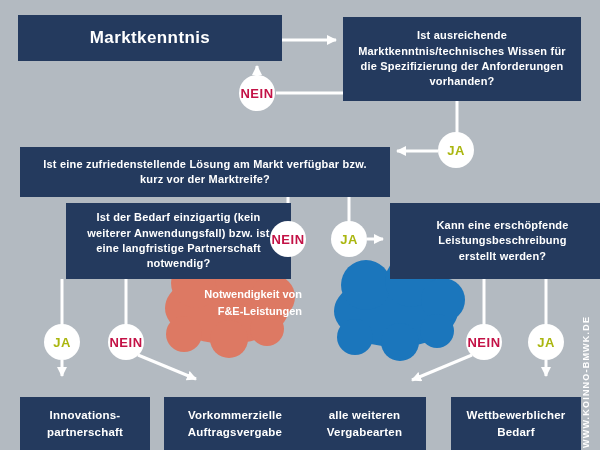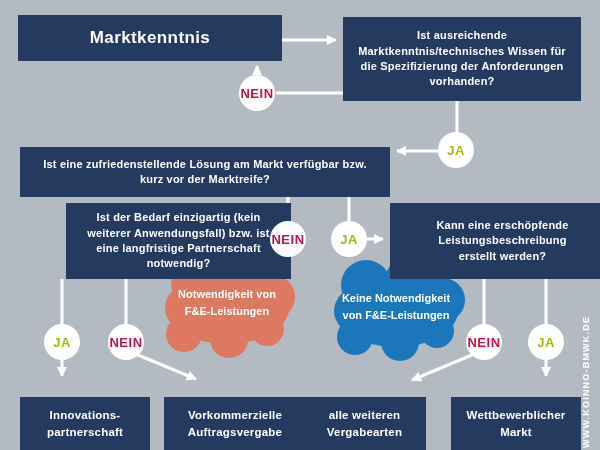--- a/index.html
+++ b/index.html
@@ -133,26 +133,24 @@
   <div class="box r-box" style="left:20px;top:384px;width:130px;height:53px;">Innovations-
 partnerschaft</div>
 
   <div class="box r-box" style="left:164px;top:384px;width:142px;height:53px;">Vorkommerzielle
 Auftragsvergabe</div>
 
   <div class="box r-box" style="left:303px;top:384px;width:123px;height:53px;">alle weiteren
 Vergabearten</div>
 
   <div class="box r-box" style="left:451px;top:384px;width:130px;height:53px;">Wettbewerblicher
-Markt</div>
+Bedarf</div>
 
-  <div class="cloud-label" style="left:152px;top:286px;width:150px;">Notwendigkeit von
+  <div class="cloud-label" style="left:152px;top:286px;width:150px;text-align:right;">Notwendigkeit von
 F&amp;E-Leistungen</div>
-  <div class="cloud-label" style="left:321px;top:290px;width:150px;">Keine Notwendigkeit
-von F&amp;E-Leistungen</div>
 
   <div class="decision nein" style="left:239px;top:75px;">NEIN</div>
   <div class="decision ja" style="left:438px;top:132px;">JA</div>
   <div class="decision nein" style="left:270px;top:221px;">NEIN</div>
   <div class="decision ja" style="left:331px;top:221px;">JA</div>
   <div class="decision ja" style="left:44px;top:324px;">JA</div>
   <div class="decision nein" style="left:108px;top:324px;">NEIN</div>
   <div class="decision nein" style="left:466px;top:324px;">NEIN</div>
   <div class="decision ja" style="left:528px;top:324px;">JA</div>
 

